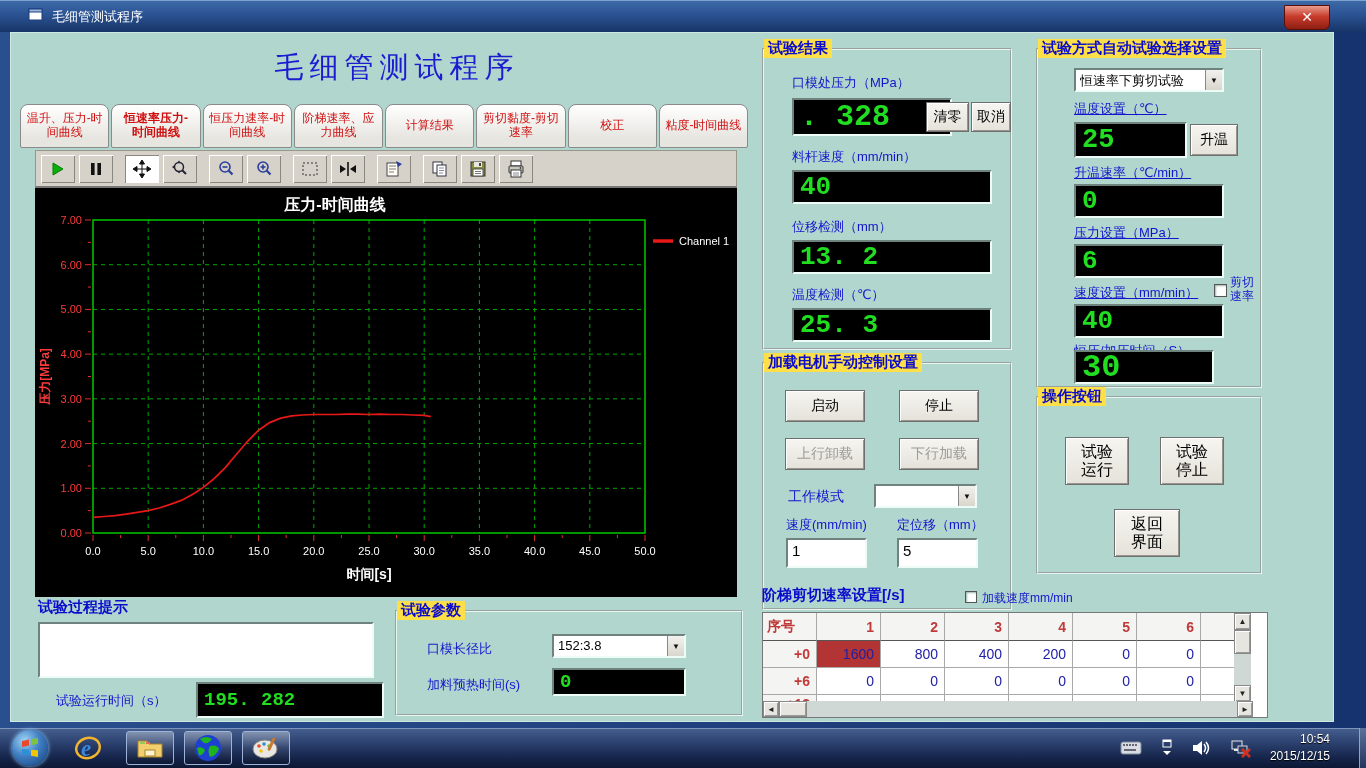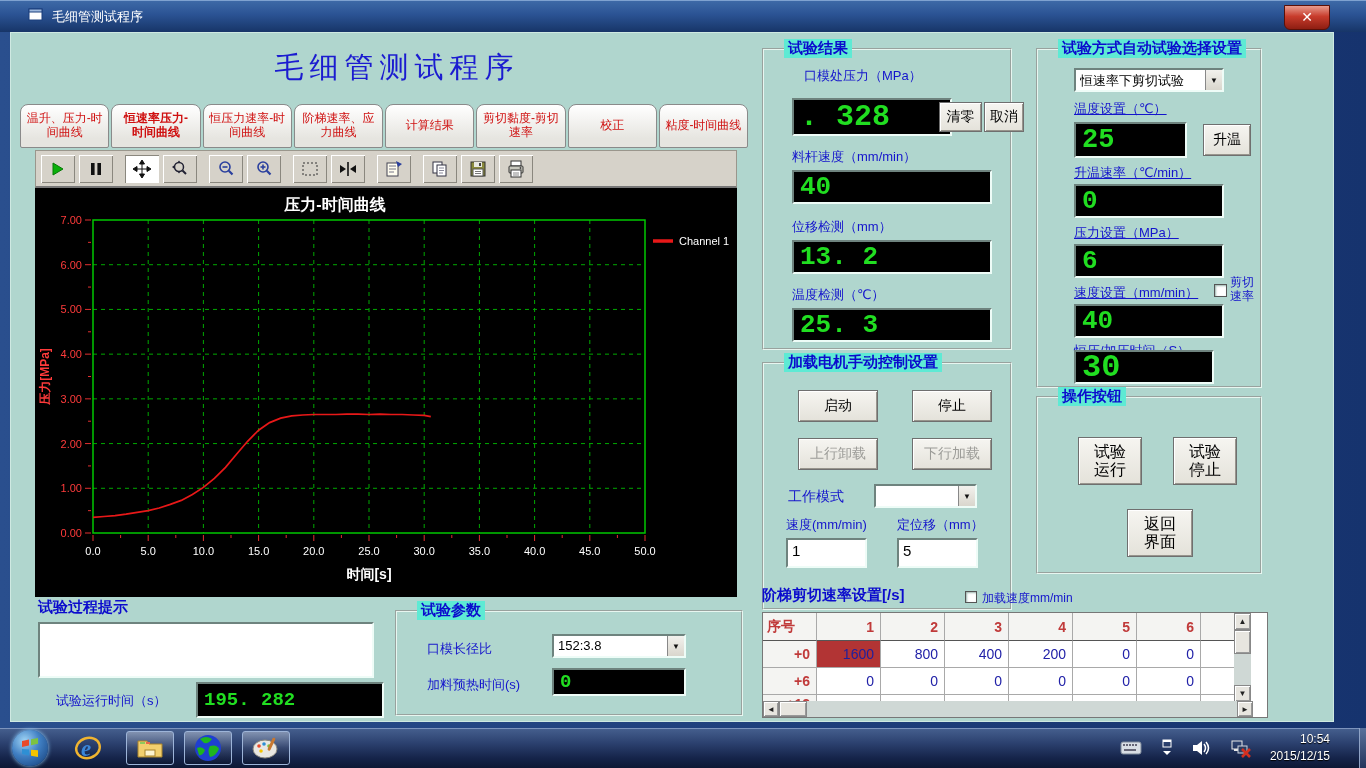--- a/index.html
+++ b/index.html
@@ -19,31 +19,31 @@
   .tb-title { position:absolute; left:52px; top:8px; color:#fff; font-size:13px; }
   #close-btn { position:absolute; left:1284px; top:5px; width:46px; height:25px;
     background:linear-gradient(180deg,#e89c8e 0%,#c83c2c 45%,#8e1e12 100%);
     border:1px solid #5a1008; border-radius:0 0 6px 6px; color:#fff;
     font-weight:bold; font-size:14px; text-align:center; line-height:23px; cursor:pointer; }
 
   
   .lbl { position:absolute; color:#1414cc; font-size:13px; white-space:nowrap; }
   .lbl-u { text-decoration:underline; }
   .gbox { position:absolute; border:2px groove #e8f6f0; }
-  .gbox-title { position:absolute; top:-11px; left:20px; background:#5eead4; padding:0 4px;
+  .gbox-title { position:absolute; top:-11px; left:0; background:#fde047; padding:0 4px;
     font-weight:bold; color:#0b0bcd; font-size:15px; white-space:nowrap;font-family:Liberation Serif, serif; }
   .section-title { position:absolute; font-weight:bold; color:#0b0bcd; font-size:15px; white-space:nowrap; }
   .led { position:absolute; background:#000; color:#21de21; overflow:hidden;
     font-family:"Liberation Mono","DejaVu Sans Mono",monospace; font-weight:bold;
     border-style:solid; border-width:2px; border-color:#6e837e #eefcf7 #eefcf7 #6e837e;
     padding-left:6px; display:flex; align-items:center; }
   .btn { position:absolute; background:linear-gradient(180deg,#f6f5f1,#e4e2da);
     border:1px solid #6f6f6f; box-shadow:inset 1px 1px 0 #fff, inset -1px -1px 0 #98958d;
     color:#000; font-size:14px; display:flex; align-items:center; justify-content:center;
-    text-align:center; cursor:pointer;margin-left:13px; }
+    text-align:center; cursor:pointer; }
   .btn.disabled { color:#9c9c98; cursor:default; }
   .multiline { white-space:pre-line; line-height:1.15; }
   .field { position:absolute; background:#fff; border-style:solid; border-width:2px;
     border-color:#6e837e #eefcf7 #eefcf7 #6e837e; font-size:15px; padding:2px 4px;
     font-family:"Liberation Sans",sans-serif; }
   .combo { position:absolute; background:#fff; border-style:solid; border-width:2px;
     border-color:#6e837e #eefcf7 #eefcf7 #6e837e; font-size:13px; cursor:pointer; }
   .combo .val { position:absolute; left:4px; top:2px; right:20px; white-space:nowrap; overflow:hidden; }
   .combo .drop { position:absolute; right:0; top:0; bottom:0; width:17px;
     background:linear-gradient(180deg,#f2f1ed,#d9d6cd); border-left:1px solid #888;
@@ -332,21 +332,21 @@
       <div class="combo" style="left:155px; top:22px; width:134px; height:24px;">
         <div class="val">152:3.8</div>
         <div class="drop">▼</div>
       </div>
       <div class="lbl" style="left:30px; top:64px;">加料预热时间(s)</div>
       <div class="led" style="left:155px; top:56px; width:134px; height:28px; font-size:19px;">0</div>
     </div>
 
     <div class="gbox" style="left:752px; top:16px; width:250px; height:302px;">
       <div class="gbox-title">试验结果</div>
-      <div class="lbl" style="left:28px; top:17px;margin-left:12px;">口模处压力（MPa）</div>
+      <div class="lbl" style="left:28px; top:24px;">口模处压力（MPa）</div>
       <div class="led" style="left:28px; top:48px; width:160px; height:38px; font-size:30px;">. 328</div>
       <div class="btn" style="left:162px; top:52px; width:43px; height:30px;">清零</div>
       <div class="btn" style="left:207px; top:52px; width:40px; height:30px;">取消</div>
       <div class="lbl" style="left:28px; top:98px;">料杆速度（mm/min）</div>
       <div class="led" style="left:28px; top:120px; width:200px; height:34px; font-size:26px;">40</div>
       <div class="lbl" style="left:28px; top:168px;">位移检测（mm）</div>
       <div class="led" style="left:28px; top:190px; width:200px; height:34px; font-size:26px;">13. 2</div>
       <div class="lbl" style="left:28px; top:236px;">温度检测（℃）</div>
       <div class="led" style="left:28px; top:258px; width:200px; height:34px; font-size:26px;">25. 3</div>
     </div>

